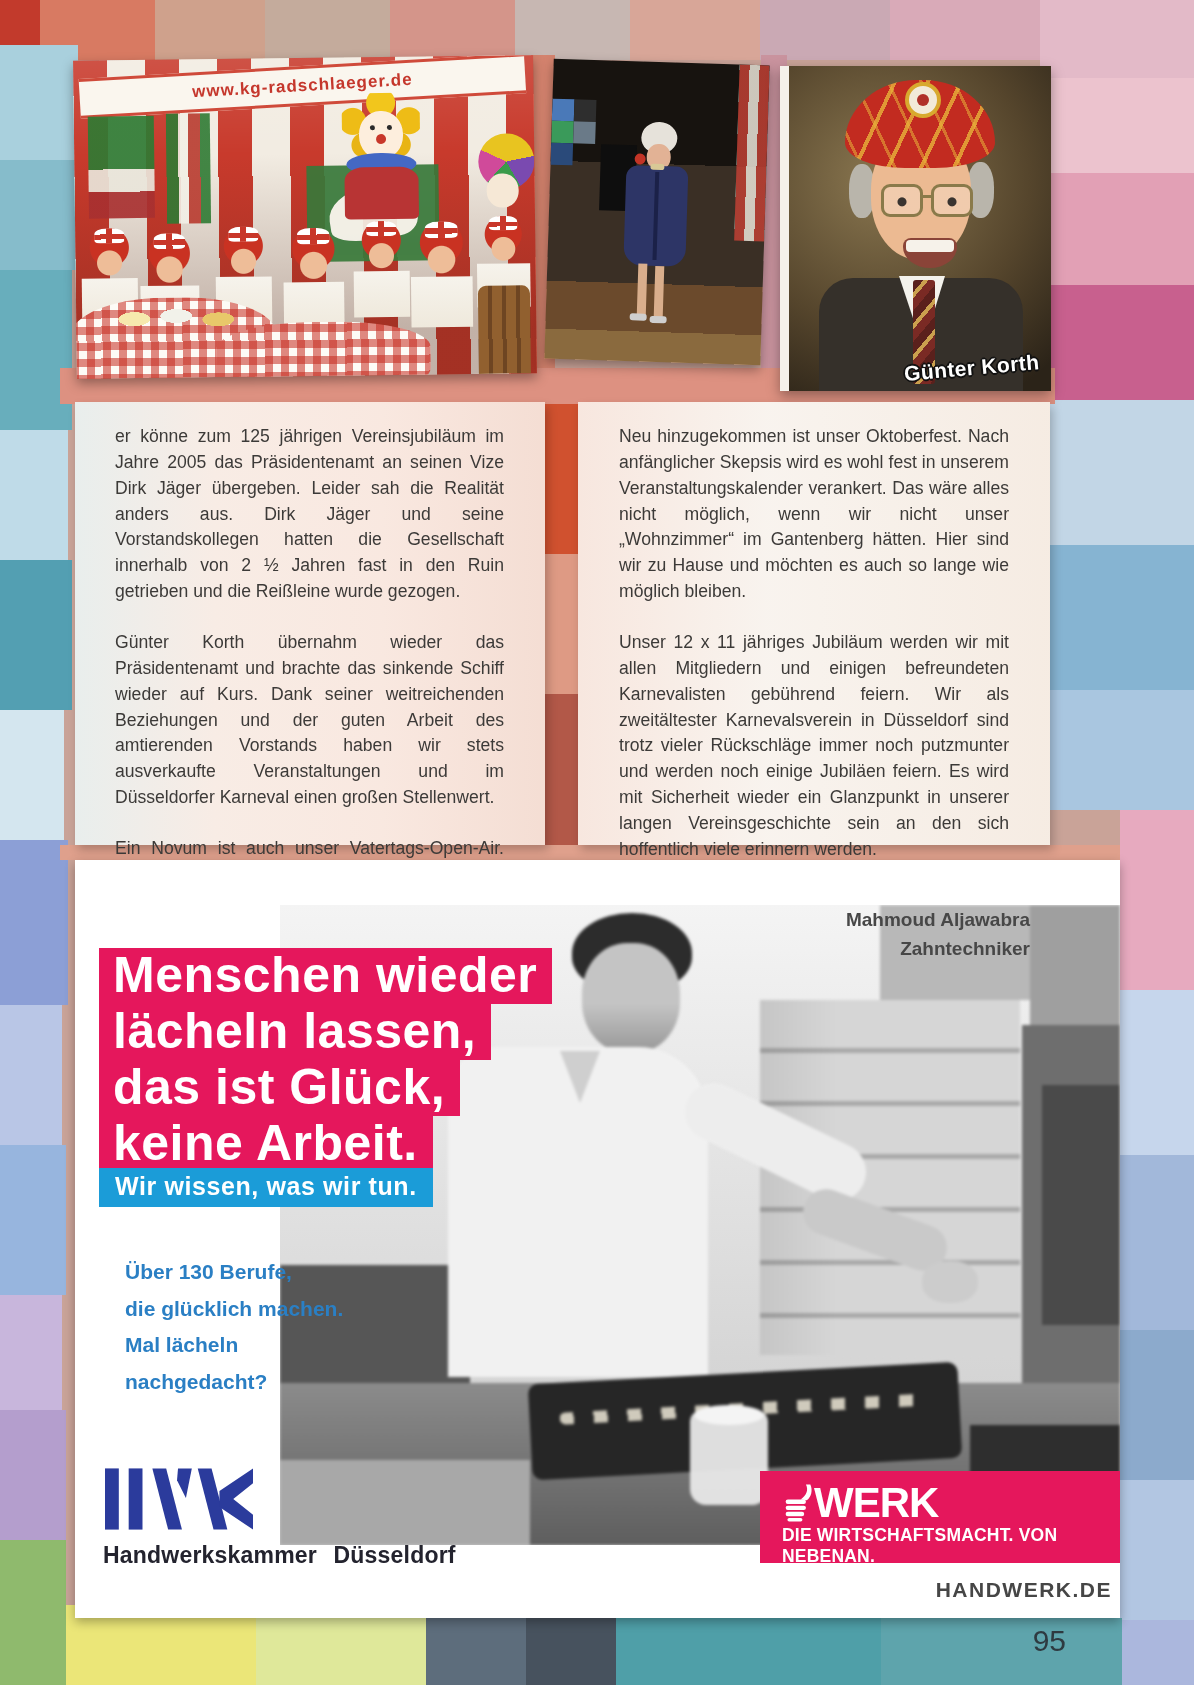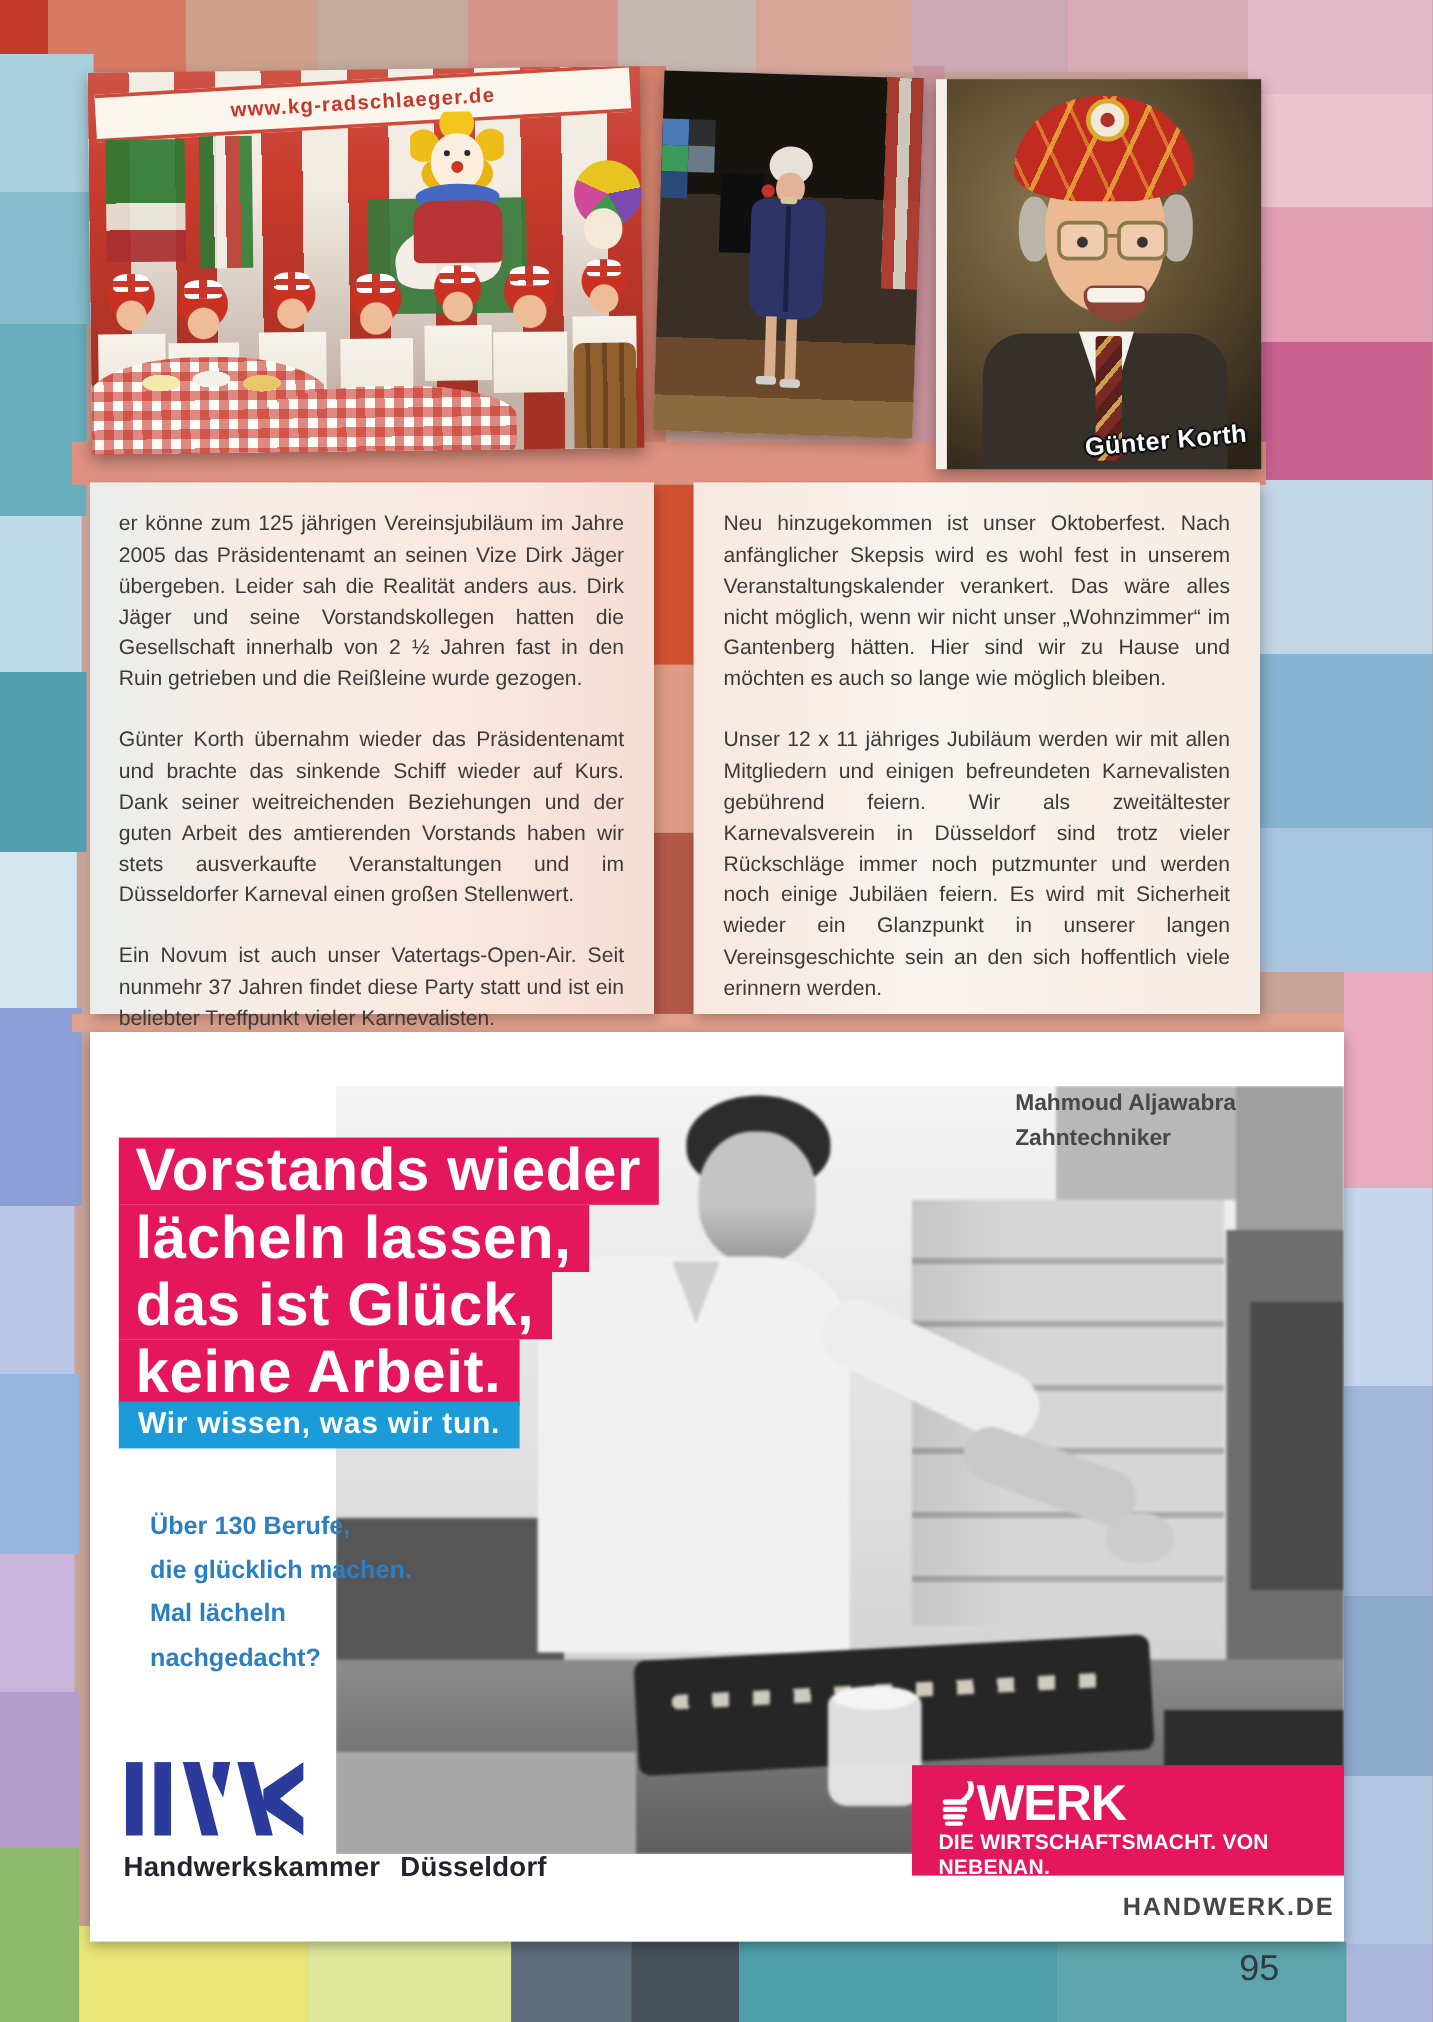--- a/index.html
+++ b/index.html
@@ -92,21 +92,21 @@
           clip-path:polygon(0 0,100% 0,52% 100%);}
   .tie{position:absolute;left:124px;top:214px;width:22px;height:104px;border-radius:3px;
           background:repeating-linear-gradient(130deg,#5a201c 0 8px,#caa04e 8px 12px,#7a2a24 12px 20px);}
   .ph3-caption{position:absolute;right:12px;top:290px;font-size:21px;font-weight:bold;color:#fff;
           transform:rotate(-5deg);letter-spacing:.4px;
           text-shadow:-2px 0 #111,2px 0 #111,0 -2px #111,0 2px #111,-1px -1px #111,1px 1px #111,1px -1px #111,-1px 1px #111;}
 
   
   .textbox{position:absolute;top:402px;height:443px;box-shadow:3px 5px 9px rgba(0,0,0,.22);
           font-size:17.6px;line-height:1.47;color:#3c3a38;}
-  .textbox p{margin:0 0 25px;text-align:justify;}
+  .textbox p{margin:0 16px 25px;text-align:justify;}
   .tb-left{left:75px;width:470px;padding:22px 25px 0 24px;box-sizing:border-box;
           background:linear-gradient(90deg,rgba(234,241,240,.96),rgba(250,239,232,.96) 30%,rgba(251,235,227,.96) 65%,rgba(246,224,214,.96));}
   .tb-right{left:578px;width:472px;padding:22px 25px 0 25px;box-sizing:border-box;
           background:linear-gradient(90deg,rgba(249,233,225,.97),rgba(250,246,241,.97) 40%,rgba(247,238,229,.97));}
   .closing{text-align:center !important;margin:14px 0 2px !important;}
   .slogan{text-align:center !important;font-size:21px;font-weight:bold;margin:0 !important;}
   .sw{display:inline-block;margin:0 3px;letter-spacing:.5px;
           text-shadow:-2px 0 #151515,2px 0 #151515,0 -2px #151515,0 2px #151515,-1px -1px #151515,1px 1px #151515,1px -1px #151515,-1px 1px #151515;}
   .sw0{color:#2a8fd0;} .sw1{color:#30b9e8;} .sw2{color:#3f9b33;} .sw3{color:#56ad3a;} .sw4{color:#f0da12;}
 
@@ -128,21 +128,21 @@
   .arm1{left:398px;top:208px;width:195px;height:58px;background:#ededed;border-radius:30px;transform:rotate(26deg);}
   .arm2{left:520px;top:302px;width:150px;height:46px;background:#c9c9c9;border-radius:24px;transform:rotate(20deg);}
   .hand{left:642px;top:356px;width:56px;height:42px;background:#cccccc;border-radius:45%;}
   .desk{left:0;top:478px;width:840px;height:162px;background:linear-gradient(180deg,#8b8b8b,#5e5e5e);}
   .tray{left:250px;top:468px;width:430px;height:96px;background:#262626;border-radius:10px;transform:rotate(-3deg);}
   .tray::after{content:'';position:absolute;left:30px;top:30px;width:360px;height:12px;
           background:repeating-linear-gradient(90deg,#cfcabc 0 14px,transparent 14px 34px);border-radius:6px;}
   .glass{left:410px;top:506px;width:78px;height:94px;background:rgba(232,232,232,.95);border-radius:10px 10px 16px 16px;}
   .glass::before{content:'';position:absolute;left:4px;top:-6px;width:70px;height:20px;border-radius:50%;background:#f4f4f4;}
 
-  .ad-name{position:absolute;right:90px;top:46px;font-size:19px;line-height:1.5;color:#474747;font-weight:bold;}
+  .ad-name{position:absolute;right:90px;top:46px;text-align:right;font-size:19px;line-height:1.5;color:#474747;font-weight:bold;}
   .headline{position:absolute;left:24px;top:88px;}
   .hl{display:table;background:#e5175c;color:#fff;font-size:50px;font-weight:bold;line-height:54px;
           padding:0 15px 2px 14px;letter-spacing:.5px;white-space:nowrap;}
   .subline{position:absolute;left:24px;top:308px;display:table;background:#1b9cd8;color:#fff;
           font-size:25px;font-weight:bold;line-height:37px;padding:0 16px 2px;letter-spacing:.6px;white-space:nowrap;}
   .ad-body{position:absolute;left:50px;top:394px;font-size:21px;line-height:1.74;font-weight:bold;color:#2a7fc4;}
   .hwk-logo{position:absolute;left:30px;top:608px;width:148px;height:62px;}
   .hwk-caption{position:absolute;left:28px;top:682px;font-size:23px;font-weight:bold;color:#23232e;word-spacing:10px;letter-spacing:.2px;}
   .das-banner{position:absolute;left:685px;top:611px;width:360px;height:92px;background:#e5175c;color:#fff;
           box-sizing:border-box;padding:10px 0 0 22px;}
@@ -306,21 +306,21 @@
         <div class="s" style="left:690px;top:520px;width:150px;height:120px;background:#2e2e2e"></div>
       </div>
     </div>
 
     <div class="ad-name">
       <div>Mahmoud Aljawabra</div>
       <div>Zahntechniker</div>
     </div>
 
     <div class="headline">
-      <span class="hl">Vorstands wieder</span>
+      <span class="hl">Menschen wieder</span>
       <span class="hl">lächeln lassen,</span>
       <span class="hl">das ist Glück,</span>
       <span class="hl">keine Arbeit.</span>
     </div>
 
     <div class="subline">Wir wissen, was wir tun.</div>
 
     <div class="ad-body">
       <div>Über 130 Berufe,</div>
       <div>die glücklich machen.</div>

